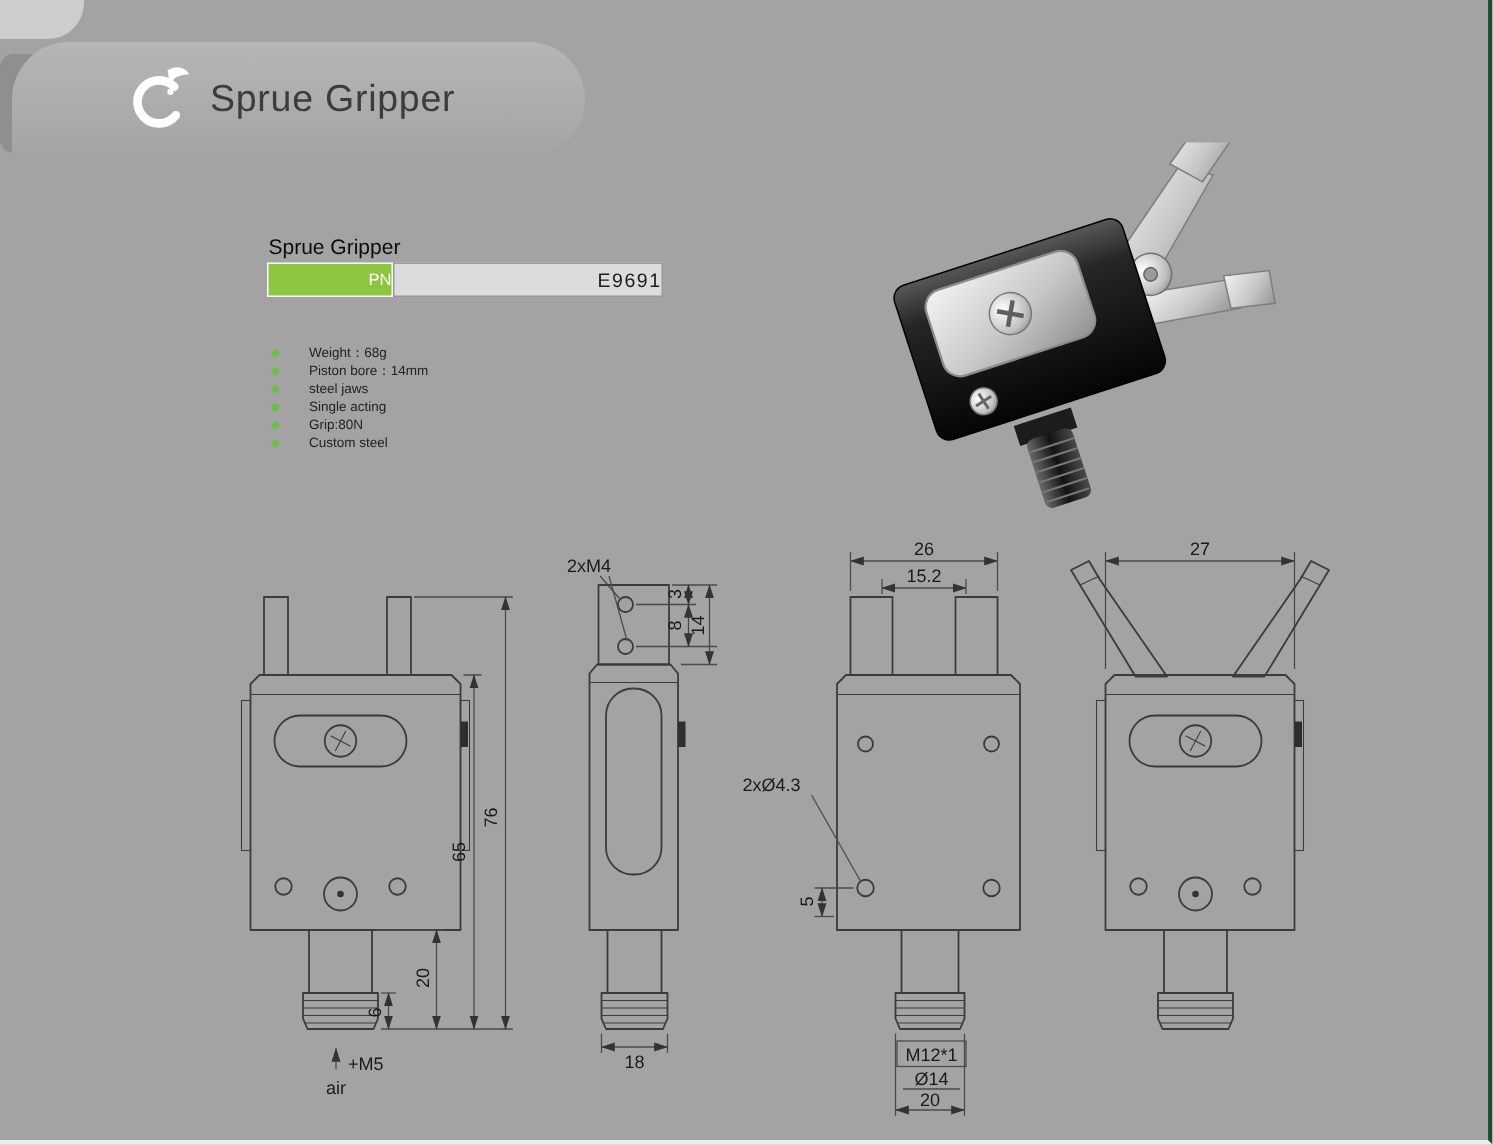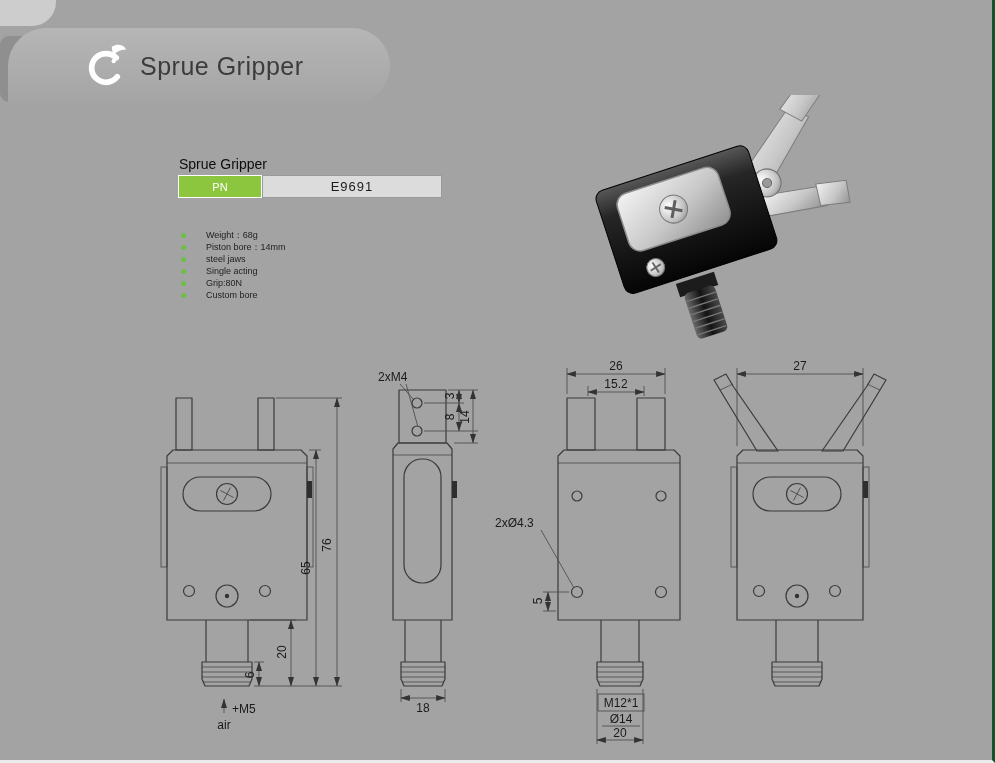--- a/index.html
+++ b/index.html
@@ -12,21 +12,21 @@
   .banner-accent { position:absolute; left:0; top:36px; width:32px; height:66px; background:#8f8f8f; border-radius:9px; }
   .banner { position:absolute; left:8px; top:28px; width:382px; height:76px;
             background:linear-gradient(180deg,#b6b6b6,#a4a4a4);
             border-radius:38px 38px 38px 0; display:flex; align-items:center; padding-left:76px; }
   .logo { flex:0 0 auto; }
   .banner-title { margin-left:12px; font-size:25px; color:#3c3c3c; letter-spacing:0.5px; }
 
   
   .section-title { position:absolute; left:179px; top:156px; font-size:14px; color:#0d0d0d; }
   table.product { position:absolute; left:178px; top:175px; border-collapse:separate; border-spacing:0; }
-  table.product td { height:23px; text-align:center; vertical-align:middle; }
+  table.product td { height:23px; text-align:right; vertical-align:middle; }
   td.k { width:84px; background:#8cc63f; color:#fff; font-size:11px; border:1px solid #fff; }
   td.v { width:180px; background:#dcdcdc; color:#1b1b1b; font-size:13px; letter-spacing:1px; border:1px solid #9a9a9a; }
 
   ul.specs { position:absolute; left:181px; top:229px; list-style:none; }
   ul.specs li { display:flex; align-items:center; gap:20px; height:12px; font-size:9px; color:#222; }
   .dot { width:5px; height:5px; border-radius:50%; background:#6bbf45; flex:0 0 auto; }
 
   
   .photo { position:absolute; left:545px; top:95px; }
   .drawings { position:absolute; left:140px; top:355px; }
@@ -77,21 +77,21 @@
     <li>
         <span class="dot"></span>
         <span>Single acting</span>
       </li>
     <li>
         <span class="dot"></span>
         <span>Grip:80N</span>
       </li>
     <li>
         <span class="dot"></span>
-        <span>Custom bore</span>
+        <span>Custom steel</span>
       </li>
   </ul>
 
   <svg class="photo" width="310" height="245" viewBox="0 0 310 245">
     <defs>
       <linearGradient id="gBody" x1="0" y1="0" x2="0" y2="1">
         <stop offset="0" stop-color="#575757"></stop>
           <stop offset="0.25" stop-color="#262626"></stop>
           <stop offset="1" stop-color="#050505"></stop>
       </linearGradient>

